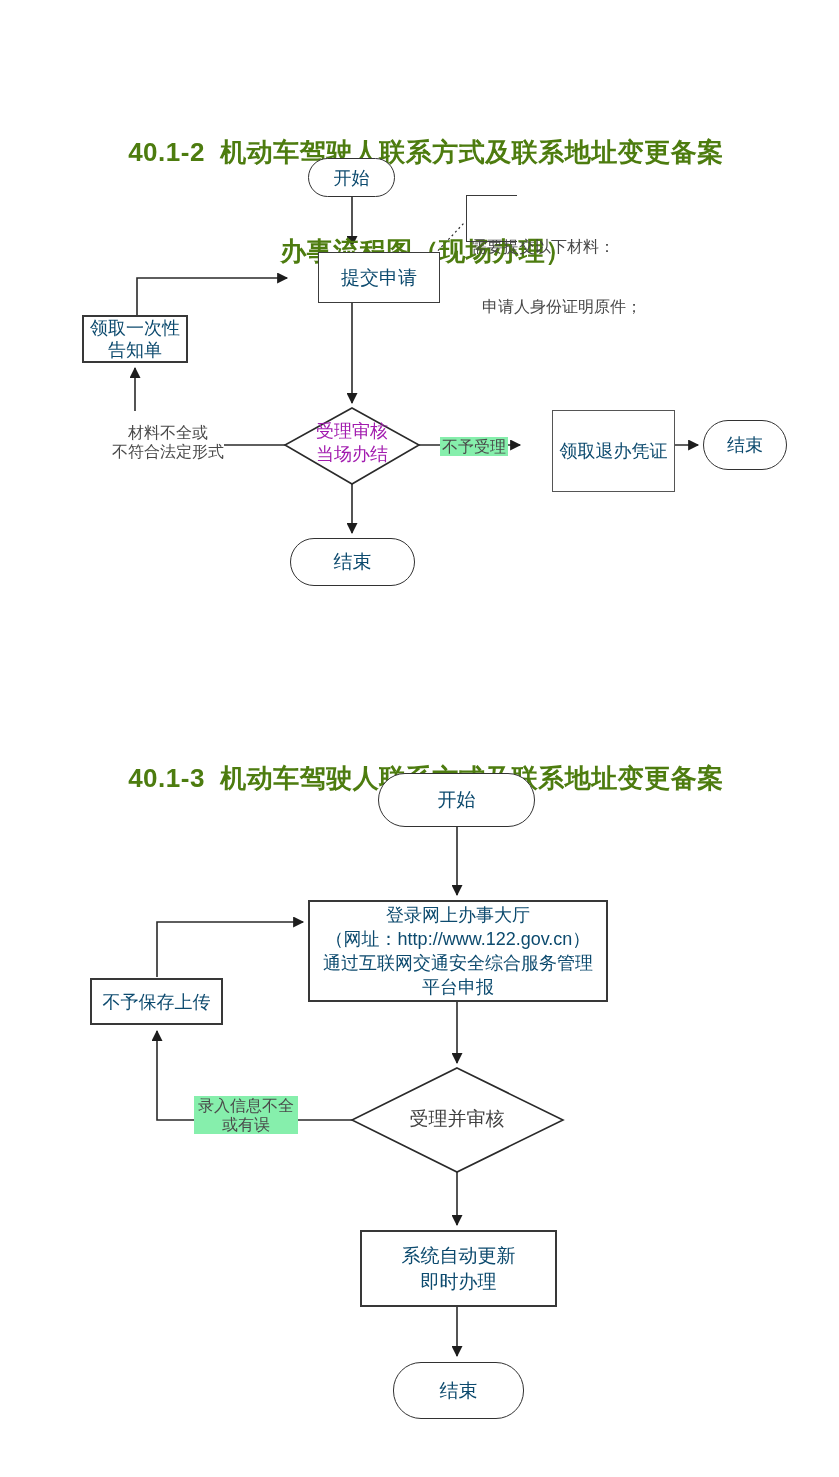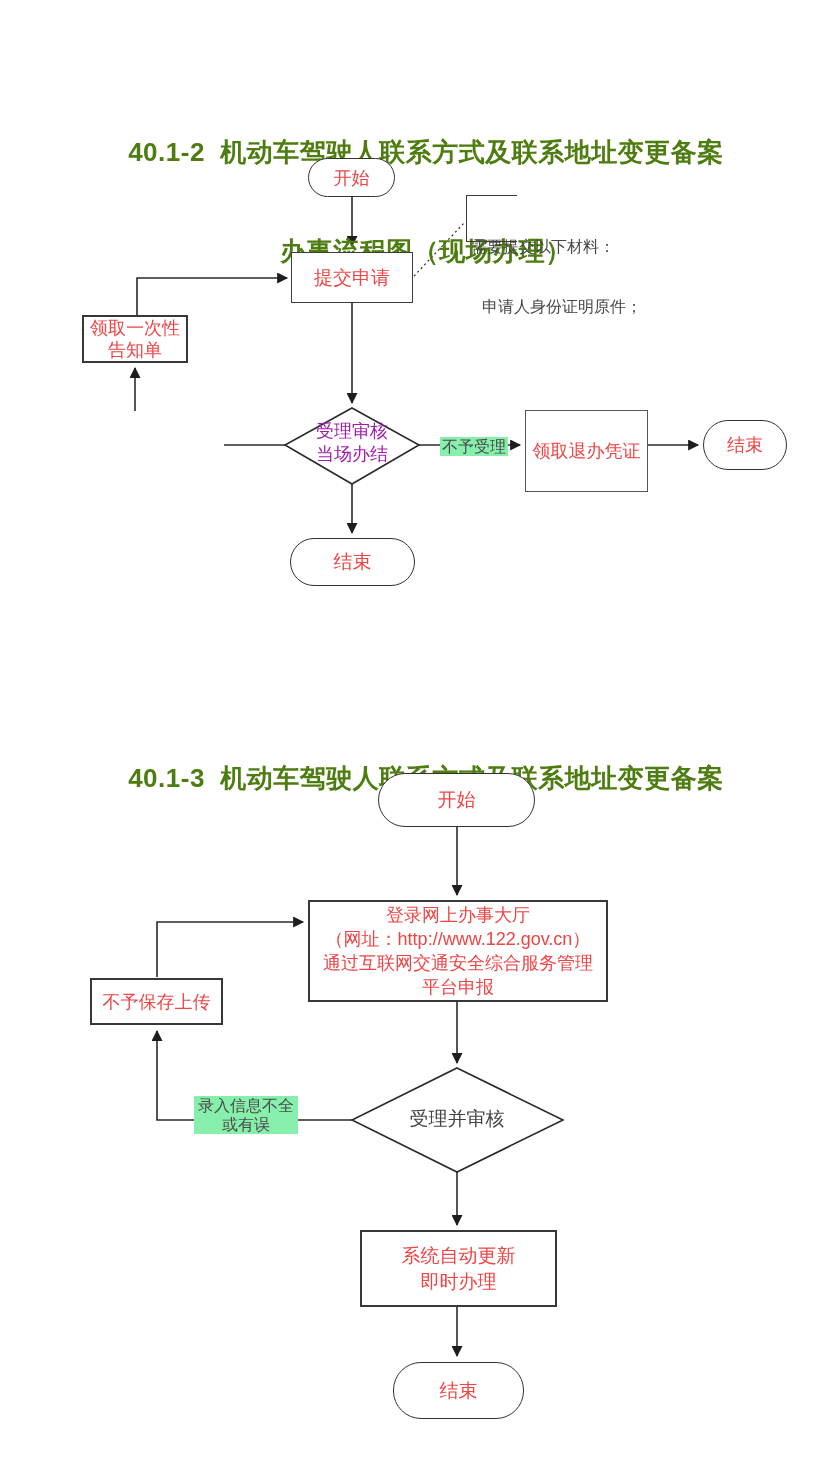--- a/index.html
+++ b/index.html
@@ -11,24 +11,24 @@
   .abs{position:absolute;box-sizing:border-box;}
   .title{
     left:0;top:0;width:814px;text-align:center;white-space:pre;
     font-size:26px;line-height:33px;font-weight:700;color:#4d7c0f;
     letter-spacing:.5px;
     padding-left:38px;
   }
   .block{display:block;}
   .node{
     display:flex;flex-direction:column;align-items:center;justify-content:center;
-    text-align:center;background:#ffffff;font-size:18px;color:#ef4444;
+    text-align:center;background:#ffffff;font-size:18px;color:#0c4a6e;
   }
   .rect{border:2px solid #383838;}
-  .rect-thin{border:1.5px solid #3c3c3c;}
+  .rect-thin{border:1.5px solid #3c3c3c;margin-left:27px;}
   .stadium{border:1.5px solid #323232;}
   .lbl{font-size:16px;line-height:19px;text-align:center;color:#4a4a4a;}
   .onln{background:#86efac;}
   .note-bracket{border-left:1.2px solid #3a3a3a;}
   .note-arm{position:absolute;left:0;width:50px;height:1.2px;background:#3a3a3a;}
   .note-text{font-size:16px;line-height:20px;color:#474747;white-space:pre;}
   .indent{padding-left:11px;}
   svg.overlay{position:absolute;left:0;top:0;}
 </style>
 </head>
@@ -88,20 +88,24 @@
   <div class="abs note-text" style="left:471px;top:197px;">
     <span class="block">需要提交以下材料：</span>
     <span class="block indent">申请人身份证明原件；</span>
   </div>
 
   <div class="abs node rect" style="left:82px;top:315px;width:106px;height:48px;line-height:22px;">
     <span class="block">领取一次性</span>
     <span class="block">告知单</span>
   </div>
 
+  <div class="abs lbl" style="left:94px;top:423px;width:148px;">
+    <span class="block">材料不全或</span>
+    <span class="block">不符合法定形式</span>
+  </div>
 
   <div class="abs lbl" style="left:287px;top:420px;width:130px;font-size:18px;line-height:23px;color:#a21caf;">
     <span class="block">受理审核</span>
     <span class="block">当场办结</span>
   </div>
 
   <div class="abs lbl onln" style="left:440px;top:437px;padding:0 2px;">
     <span>不予受理</span>
   </div>
 

